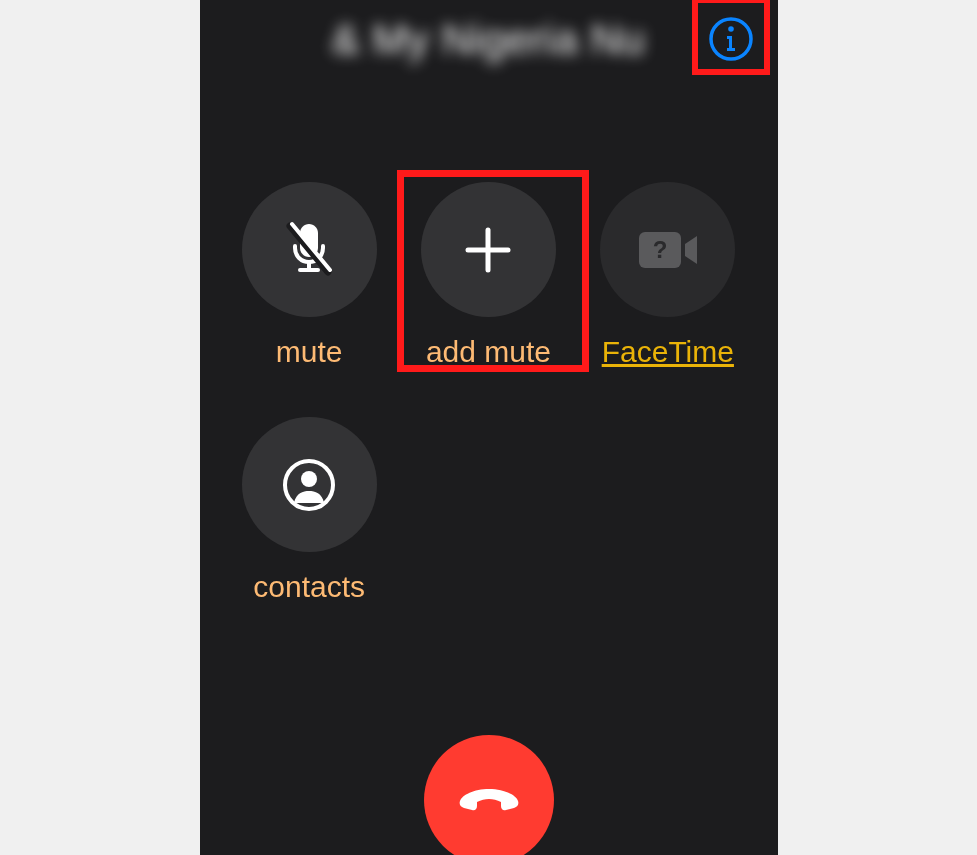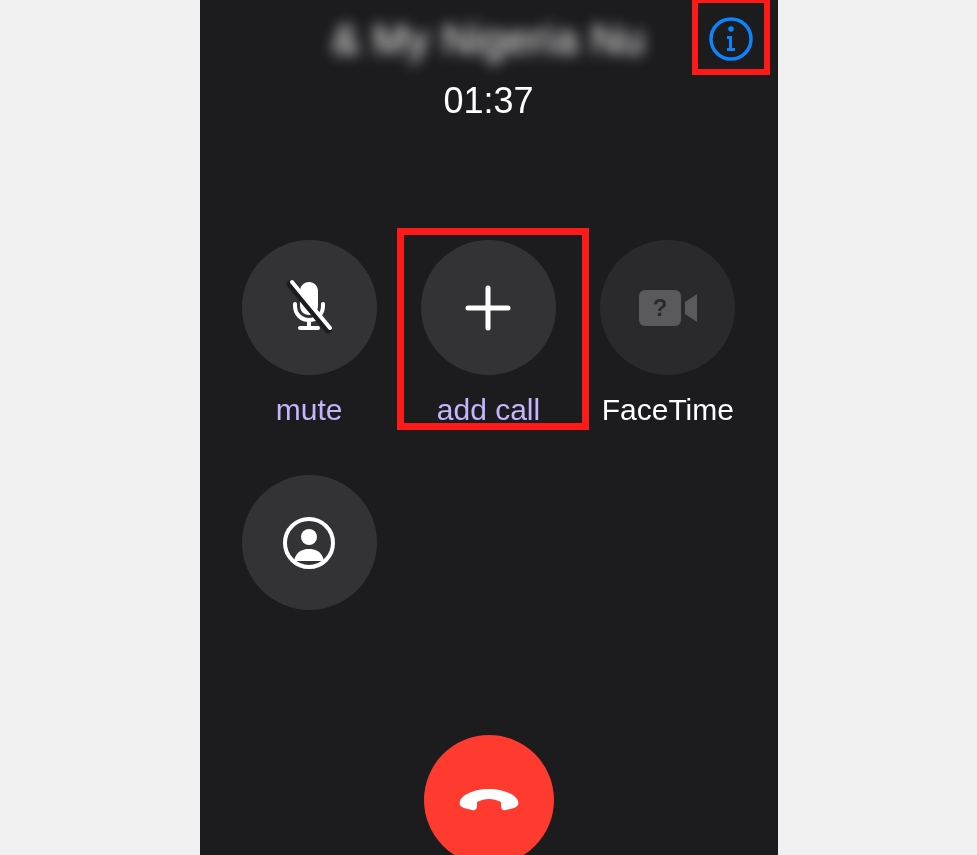--- a/index.html
+++ b/index.html
@@ -87,25 +87,26 @@
       display: flex;
       align-items: center;
       justify-content: center;
     }
     .control-circle.disabled {
       background: #2a2a2c;
     }
     .control-label {
       font-size: 30px;
       font-weight: 400;
-      color: #c4b5fd;
+      color: #fdba74;
       margin-top: 18px;
     }
     .control-label.disabled {
-      color: #ffffff;
+      color: #eab308;
+      text-decoration: underline;
     }
     .add-call-highlight {
       position: absolute;
       top: -12px;
       left: -24px;
       width: 192px;
       height: 202px;
       border: 7px solid #ff1a1a;
       pointer-events: none;
       z-index: 10;
@@ -138,21 +139,20 @@
   <div class="header">
     <div class="info-highlight"></div>
     <div class="info-button">
       <svg width="46" height="46" viewBox="0 0 46 46">
         <circle cx="23" cy="23" r="20" fill="none" stroke="#0a84ff" stroke-width="3.5"></circle>
         <circle cx="23" cy="13" r="2.8" fill="#0a84ff"></circle>
         <path d="M19 20 L24 20 L24 32 L27 32 L27 35 L19 35 L19 32 L21 32 L21 23 L19 23 Z" fill="#0a84ff"></path>
       </svg>
     </div>
     <div class="caller-name">&amp; My Nigeria Nu</div>
-    <div class="call-duration">01:37</div>
   </div>
 
   <div class="controls-grid">
 
     <div class="control-button">
       <div class="control-circle">
         <svg width="58" height="64" viewBox="0 0 58 64">
           <path d="M29 6 C24 6 20 10 20 15 L20 30 C20 35 24 39 29 39 C34 39 38 35 38 30 L38 15 C38 10 34 6 29 6 Z" fill="#fff"></path>
           <path d="M15 28 L15 30 C15 38 21 44 29 44 C37 44 43 38 43 30 L43 28" fill="none" stroke="#fff" stroke-width="4" stroke-linecap="round"></path>
           <line x1="29" y1="44" x2="29" y2="52" stroke="#fff" stroke-width="4" stroke-linecap="round"></line>
@@ -167,21 +167,21 @@
 
 
     <div class="control-button">
       <div class="add-call-highlight"></div>
       <div class="control-circle">
         <svg width="56" height="56" viewBox="0 0 56 56">
           <line x1="28" y1="8" x2="28" y2="48" stroke="#fff" stroke-width="5" stroke-linecap="round"></line>
           <line x1="8" y1="28" x2="48" y2="28" stroke="#fff" stroke-width="5" stroke-linecap="round"></line>
         </svg>
       </div>
-      <div class="control-label">add call</div>
+      <div class="control-label">add mute</div>
     </div>
 
     <div class="control-button">
       <div class="control-circle disabled">
         <svg width="66" height="48" viewBox="0 0 66 48">
           <rect x="4" y="6" width="42" height="36" rx="6" fill="#5a5a5c"></rect>
           <path d="M50 18 L62 10 L62 38 L50 30 Z" fill="#5a5a5c"></path>
           <text x="25" y="32" font-size="24" font-weight="600" fill="#2a2a2c" text-anchor="middle">?</text>
         </svg>
       </div>
@@ -189,20 +189,21 @@
     </div>
 
     <div class="control-button">
       <div class="control-circle">
         <svg width="56" height="56" viewBox="0 0 56 56">
           <circle cx="28" cy="28" r="24" fill="none" stroke="#fff" stroke-width="4"></circle>
           <circle cx="28" cy="22" r="8" fill="#fff"></circle>
           <path d="M13 46 C15 36 22 34 28 34 C34 34 41 36 43 46" fill="#fff"></path>
         </svg>
       </div>
+      <div class="control-label">contacts</div>
     </div>
 
   </div>
 
   <div class="end-call-container">
     <div class="end-call-button">
       <svg width="70" height="30" viewBox="0 0 70 30">
         <path d="M35 4 C20 4 8 10 6 16 C5 19 6 22 10 23 L18 25 C21 26 23 24 23 21 L23 17 C27 15 31 14 35 14 C39 14 43 15 47 17 L47 21 C47 24 49 26 52 25 L60 23 C64 22 65 19 64 16 C62 10 50 4 35 4 Z" fill="#fff"></path>
       </svg>
     </div>

